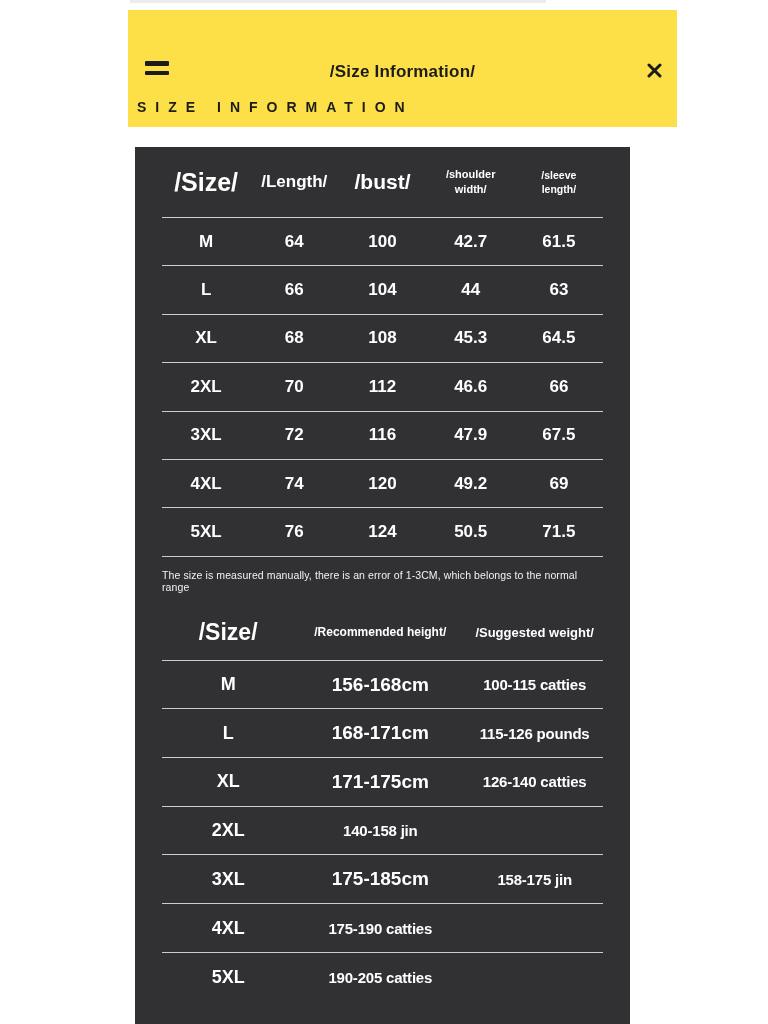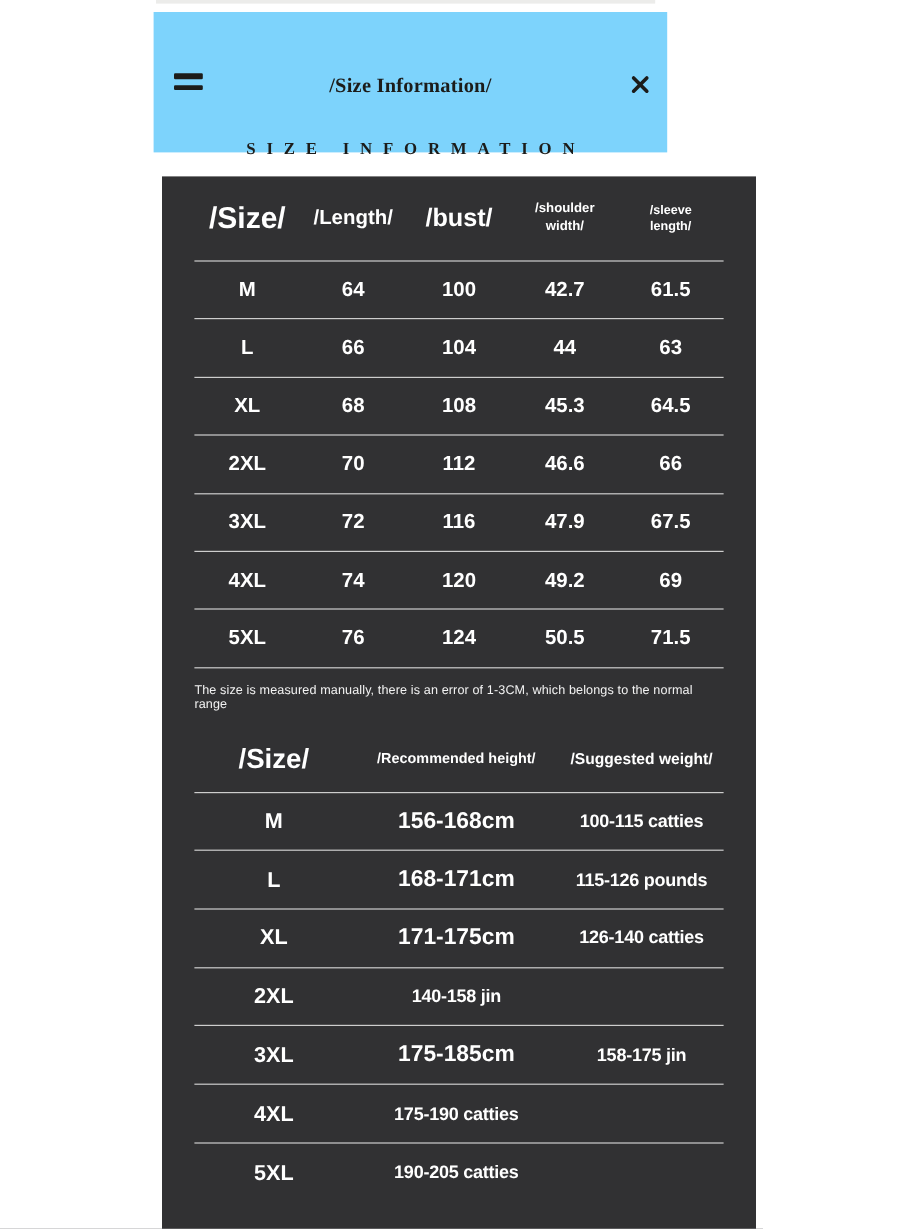--- a/index.html
+++ b/index.html
@@ -9,40 +9,40 @@
     font-family:"Liberation Sans", sans-serif;
     position:relative;
     overflow:hidden;
   }
   .top-streak {
     position:absolute; left:130px; top:0; width:416px; height:3px;
     background:#ECECEA;
   }
   
   .banner {
-    position:absolute; left:128px; top:10px; width:428px; height:117px;
-    background:#7dd3fc; color:#1C1C1A;font-family:Liberation Serif, serif;
+    position:absolute; left:128px; top:10px; width:549px; height:117px;
+    background:#fde047; color:#1C1C1A;
   }
   .menu-icon {
     position:absolute; left:17px; top:51px; width:24px; height:14px;
     display:flex; flex-direction:column; justify-content:space-between;
     cursor:pointer;
   }
   .menu-icon .bar { height:4.5px; background:#1C1C1A; border-radius:1px; }
   .banner-title {
     position:absolute; left:0; right:0; top:52px;
     text-align:center; font-size:17px; font-weight:700; letter-spacing:0.2px;
   }
   .close-icon {
     position:absolute; right:15px; top:53px; width:15px; height:15px; cursor:pointer;
   }
   .close-icon svg { display:block; }
   .banner-sub {
-    position:absolute; left:0; right:0; top:107px;
-    text-align:center; font-size:14px; font-weight:700;
+    position:absolute; left:0; right:0; top:89px;
+    text-align:left; font-size:14px; font-weight:700;
     letter-spacing:9px; padding-left:9px;
   }
   
   .panel {
     position:absolute; left:135px; top:147px; width:495px; height:1006px;
     background:#313133; color:#ffffff; padding:0 27px;
   }
   .grid5 { display:grid; grid-template-columns:repeat(5,1fr); align-items:center; text-align:center; }
   .grid3 { display:grid; grid-template-columns:30% 39% 31%; align-items:center; text-align:center; }
   .sep { border-bottom:1px solid #CDCDCD; }

